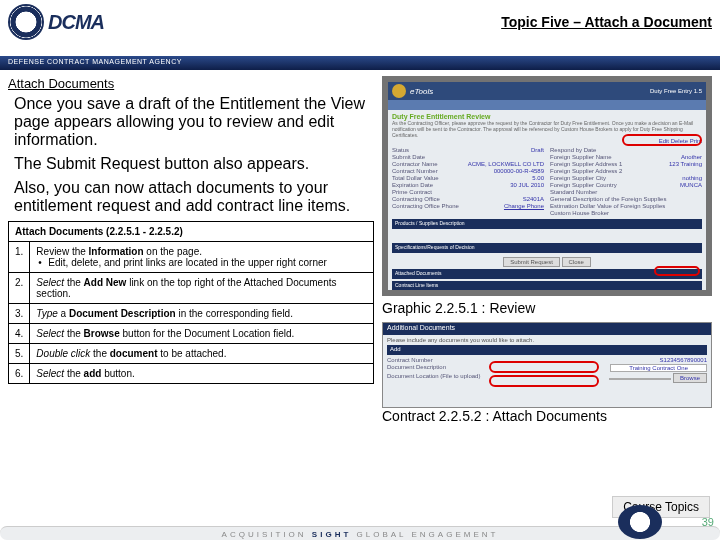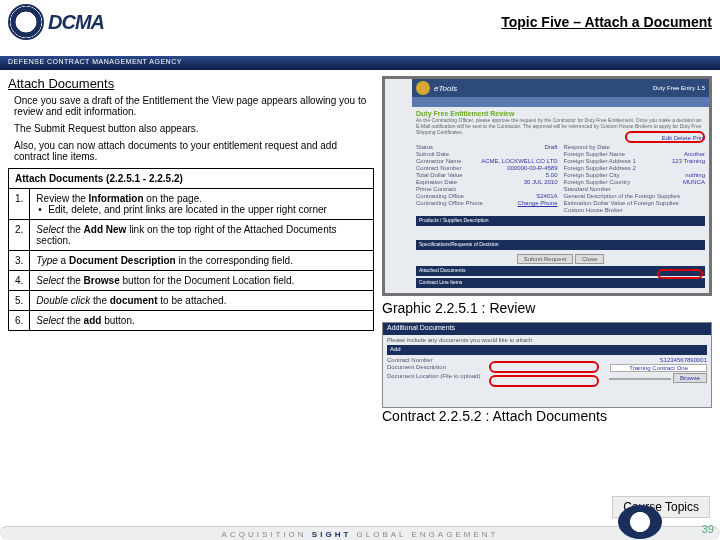--- a/index.html
+++ b/index.html
@@ -7,28 +7,28 @@
   .header { display: flex; align-items: center; justify-content: space-between; padding: 4px 8px 16px; }
   .logo { display: flex; align-items: center; gap: 4px; }
   .logo-badge { width: 36px; height: 36px; border-radius: 50%; background: radial-gradient(circle,#fff 40%,#1a2e5c 42%,#1a2e5c 60%,#fff 62%,#1a2e5c 64%); position: relative; }
   .logo-text { font-family: Arial Black,Arial; font-weight: 900; font-style: italic; font-size: 20px; color: #1a2e5c; letter-spacing: -1px; }
   .topic-title { font-size: 14px; font-weight: bold; text-decoration: underline; }
   .bluebar { height: 14px; background: linear-gradient(#2b4a8a,#0e1e48); color: #fff; font-size: 7px; padding: 2px 8px; letter-spacing: .5px; }
   .content { display: flex; padding: 6px 8px; gap: 8px; }
   .left { flex: 1; }
   .right { width: 330px; }
   .section-title { font-size: 13px; font-weight: normal; text-decoration: underline; margin-bottom: 4px; }
-  .intro p { font-size: 10px; margin-bottom: 6px; padding-left: 6px; }
+  .intro p { font-size: 16px; margin-bottom: 6px; padding-left: 6px; }
   table.steps { border-collapse: collapse; width: 100%; margin-top: 2px; }
   table.steps td, table.steps th { border: 1px solid #000; padding: 4px 6px; font-size: 10px; text-align: left; vertical-align: top; }
   table.steps th { font-weight: bold; }
   .step-detail { font-size: 10px; }
   .bullet { margin-top: 0; padding-left: 12px; position: relative; }
   .bullet::before { content: "•"; position: absolute; left: 2px; }
-  .screenshot { border: 3px solid #737373; background: #e8ecf0; width: 100%; height: 220px; font-size: 6px; color: #555; margin-bottom: 4px; position: relative; overflow: hidden; padding-left: 27px; }
+  .screenshot { border: 6px solid #737373; background: #e8ecf0; width: 100%; height: 220px; font-size: 6px; color: #555; margin-bottom: 4px; position: relative; overflow: hidden; }
   .ss-top { height: 18px; background: #2e4a7b; display: flex; align-items: center; padding: 0 4px; gap: 4px; }
   .badge-mini { width: 14px; height: 14px; border-radius: 50%; background: #d4a832; }
   .etools { color: #fff; font-size: 8px; font-style: italic; }
   .ss-tabs { height: 10px; background: #5b7bb0; }
   .ss-section { padding: 3px 4px; }
   .ss-h { font-size: 7px; color: #6a2; font-weight: bold; }
   .ss-sub { font-size: 5px; color: #666; }
   .ss-grid { display: flex; gap: 6px; margin-top: 3px; }
   .ss-col { flex: 1; }
   .ss-row { display: flex; justify-content: space-between; margin-bottom: 1px; }
@@ -39,21 +39,21 @@
   .ss-btn { display: inline-block; background: #ddd; border: 1px solid #999; padding: 1px 6px; font-size: 6px; }
   .red-ring { position: absolute; border: 2px solid #d00; border-radius: 8px; }
   .caption { font-size: 14px; margin-bottom: 6px; }
   .screenshot2 { border: 1px solid #888; background: #e8ecf0; width: 100%; height: 86px; font-size: 6px; position: relative; overflow: hidden; }
   .ss2-head { height: 12px; background: #1a2e5c; color: #fff; font-size: 7px; padding: 1px 4px; }
   .ss2-body { padding: 2px 4px; }
   .footer { position: absolute; bottom: 0; left: 0; right: 0; }
   .ct-btn { position: absolute; right: 10px; bottom: 22px; background: #eee; border: 1px solid #ccc; padding: 3px 10px; font-size: 12px; }
   .footbar { height: 14px; background: #eceef0; border-top: 1px solid #ccc; border-radius: 7px; }
   .footlogo { position: absolute; right: 58px; bottom: 1px; width: 44px; height: 34px; border-radius: 50%; background: radial-gradient(circle,#fff 35%,#1a2e5c 37%); }
-  .pagenum { position: absolute; right: 6px; bottom: 5px; font-size: 11px; color: #5a7; }
+  .pagenum { position: absolute; right: 6px; bottom: 12px; font-size: 11px; color: #5a7; }
   .ge-footer { position: absolute; left: 50%; transform: translateX(-50%); bottom: 1px; font-size: 8px; color: #888; letter-spacing: 3px; }
   .ge-footer b { color: #1a2e5c; }
 </style>
 </head>
 <body>
 
 <div class="header">
   <div class="logo">
     <div class="logo-badge"></div>
     <div class="logo-text">DCMA</div>

